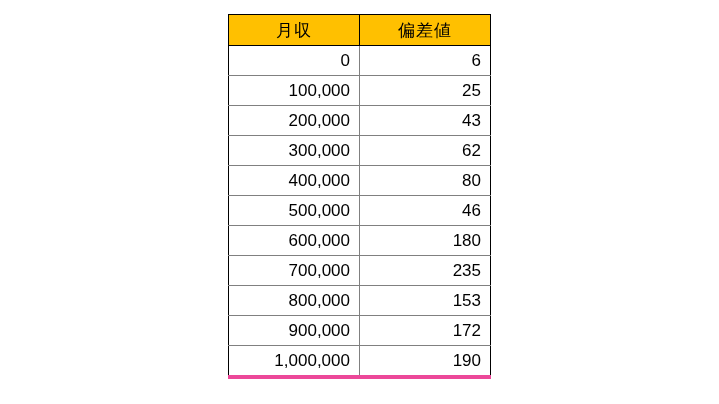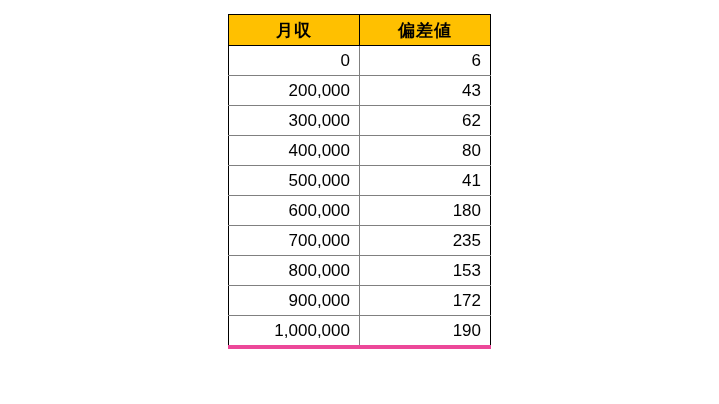--- a/index.html
+++ b/index.html
@@ -27,21 +27,21 @@
   table.data-table {
     border-collapse: collapse;
     table-layout: fixed;
   }
   table.data-table col.col-a { width: 131px; }
   table.data-table col.col-b { width: 131px; }
   table.data-table th {
     background: #FFC000;
     color: #000000;
     font-size: 17px;
-    font-weight: bold;
+    font-weight: normal;
     text-align: center;
     height: 30px;
     padding: 0 8px;
     border: 1px solid #000000;
     letter-spacing: 1px;
   }
   table.data-table td {
     background: #ffffff;
     color: #000000;
     font-size: 17px;
@@ -75,34 +75,38 @@
           <th>月収</th>
           <th>偏差値</th>
         </tr>
       </thead>
       <tbody>
         <tr>
           <td>0</td>
           <td>6</td>
         </tr>
         <tr>
+          <td>100,000</td>
+          <td>25</td>
+        </tr>
+        <tr>
           <td>200,000</td>
           <td>43</td>
         </tr>
         <tr>
           <td>300,000</td>
           <td>62</td>
         </tr>
         <tr>
           <td>400,000</td>
           <td>80</td>
         </tr>
         <tr>
           <td>500,000</td>
-          <td>41</td>
+          <td>46</td>
         </tr>
         <tr>
           <td>600,000</td>
           <td>180</td>
         </tr>
         <tr>
           <td>700,000</td>
           <td>235</td>
         </tr>
         <tr>

